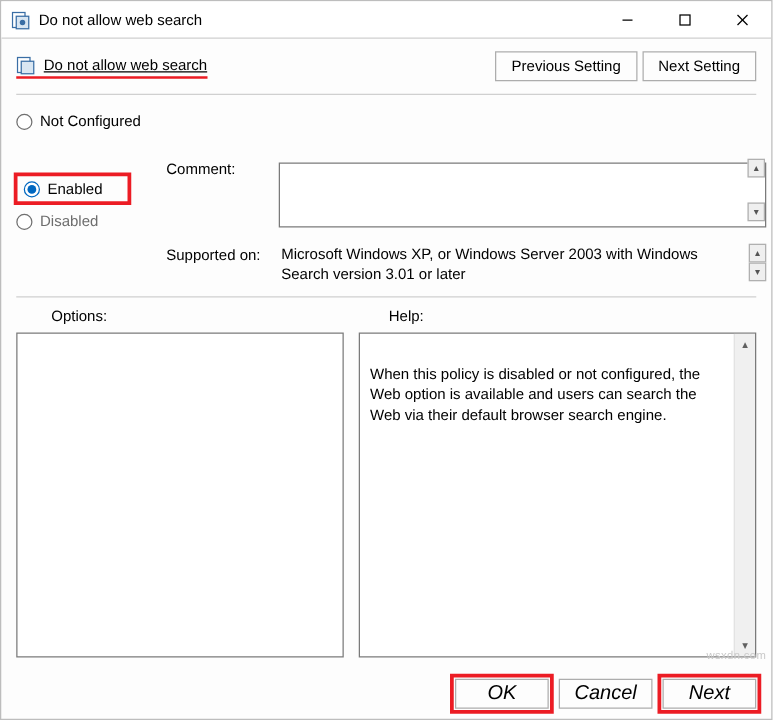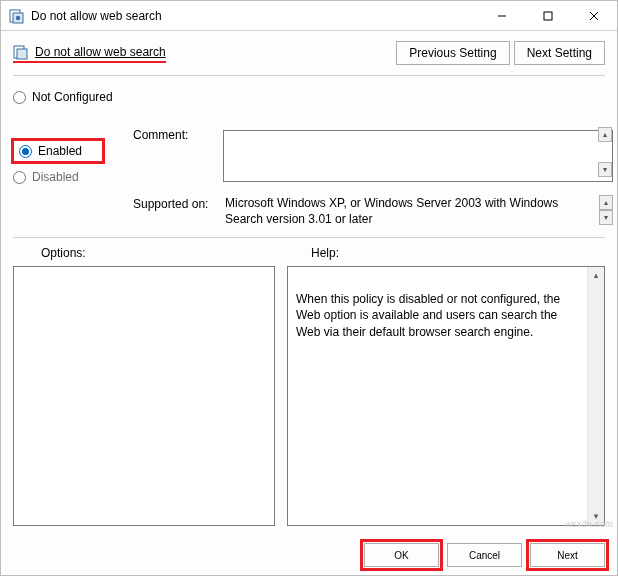--- a/index.html
+++ b/index.html
@@ -127,21 +127,21 @@
   .scrollbar .track{ flex:1; }
 
   
   .btnrow {
     position:absolute; bottom:8px; right:12px;
     display:flex; gap:8px; align-items:center;
   }
   .dbtn {
     width:75px; height:24px;
     border:1px solid #adadad; background:#fdfdfd;
-    font-family:inherit; font-size:10px;
+    font-family:inherit; font-size:16px;font-style:italic;
   }
   .redbox { outline:3px solid #ec1c24; outline-offset:1px; }
 
   .watermark {
     position:absolute; right:4px; bottom:46px;
     font-size:9px; color:#c9c9c9; letter-spacing:0.3px;
   }
 </style>
 </head>
 <body>

